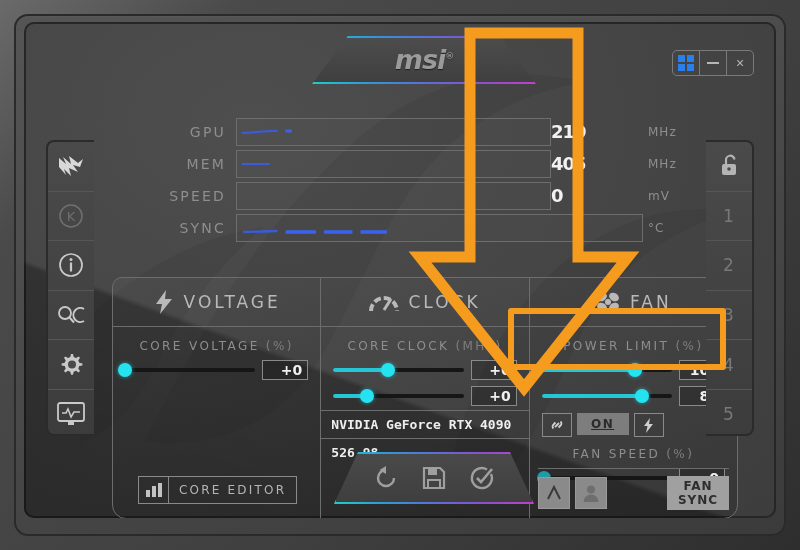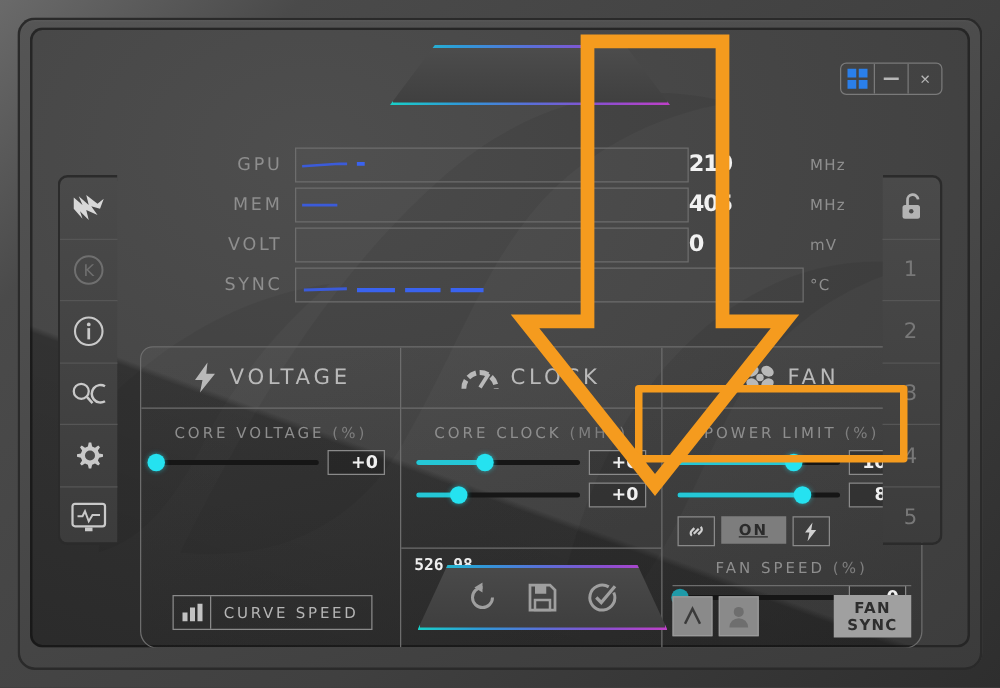--- a/index.html
+++ b/index.html
@@ -208,21 +208,21 @@
         <div class="mgraph">
           <svg viewBox="0 0 400 26" preserveAspectRatio="none">
             <path d="M6 13 L42 13" stroke="#3b5bd9" stroke-width="2.2" fill="none"></path>
           </svg>
         </div>
         <div class="mval">405</div>
         <div class="munit">MHz</div>
       </div>
 
       <div class="mrow">
-        <div class="mlabel">VOLT</div>
+        <div class="mlabel">SPEED</div>
         <div class="mgraph"></div>
         <div class="mval">0</div>
         <div class="munit">mV</div>
       </div>
 
       <div class="mrow">
         <div class="mlabel">SYNC</div>
         <div class="mgraph">
           <svg viewBox="0 0 400 26" preserveAspectRatio="none">
             <path d="M6 17 L40 16" stroke="#3b5bd9" stroke-width="2.4" fill="none"></path>
@@ -260,21 +260,21 @@
             </div>
           </div>
         </div>
 
         <div class="curvebtn">
           <span class="ic">
             <i style="height:7px"></i>
               <i style="height:11px"></i>
               <i style="height:14px"></i>
           </span>
-          <span class="lbl">CURVE SPEED</span>
+          <span class="lbl">CORE EDITOR</span>
         </div>
       </div>
 
       <div class="col">
         <div class="col-head">
           <svg width="30" height="22" viewBox="0 0 30 22">
             <path d="M2 20 A13 13 0 0 1 28 20" stroke="#b9b9b9" stroke-width="4" fill="none" stroke-dasharray="7 3"></path>
             <path d="M15 19 L22 8" stroke="#b9b9b9" stroke-width="3"></path>
           </svg>
           <span class="ttl">CLOCK</span>
@@ -299,20 +299,21 @@
               <div class="slider">
                 <div class="track"></div>
                 <div class="fill" style="width:26%"></div>
                 <div class="knob" style="left:26%"></div>
               </div>
               <div class="vbox">+0</div>
             </div>
           </div>
         </div>
         <div style="position:absolute;left:0;right:0;bottom:52px;">
+          <div class="infoline">NVIDIA GeForce RTX 4090</div>
           <div class="infoline">526.98</div>
         </div>
       </div>
 
       <div class="col">
         <div class="col-head">
           <svg width="26" height="24" viewBox="0 0 26 24">
             <circle cx="13" cy="12" r="3" fill="#b9b9b9"></circle>
             <ellipse cx="7" cy="7" rx="5.2" ry="4" fill="#b9b9b9" transform="rotate(-30 7 7)"></ellipse>
             <ellipse cx="19" cy="7" rx="5.2" ry="4" fill="#b9b9b9" transform="rotate(30 19 7)"></ellipse>
@@ -464,20 +465,23 @@
         <span class="num">4</span>
       </div>
       <div class="rcell">
         <span class="num">5</span>
       </div>
     </div>
 
     <div class="msi-plate">
       <div class="shape"></div>
         <div class="edge"></div>
+      <div class="msi-text">
+        <span>msi</span><sup>®</sup>
+      </div>
     </div>
 
     <div class="actplate">
       <div class="shape"></div>
         <div class="edge"></div>
       <div class="actbtns">
         <span>
           <svg width="26" height="26" viewBox="0 0 26 26">
             <path d="M21 13 A8 8 0 1 1 13 5 L13 5" stroke="#9f9f9f" stroke-width="2.4" fill="none"></path>
             <path d="M13 1 L13 9 L6.5 5 Z" fill="#9f9f9f"></path>

